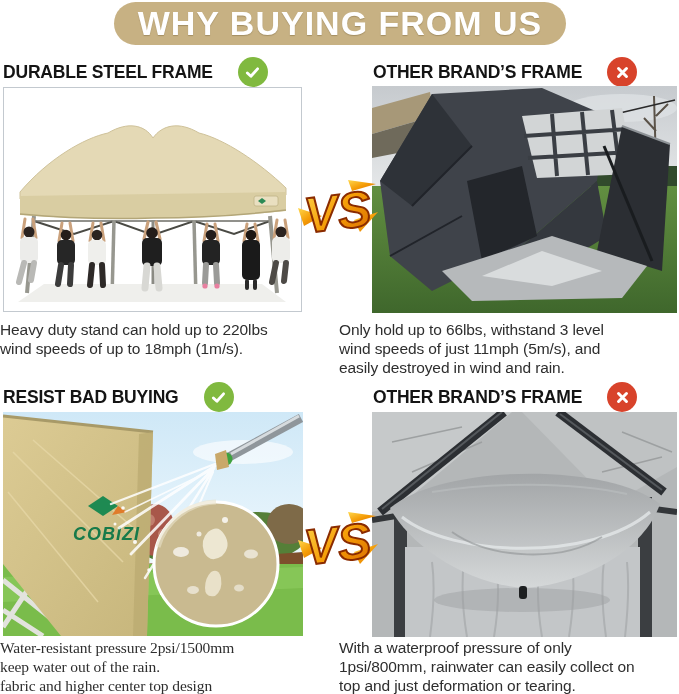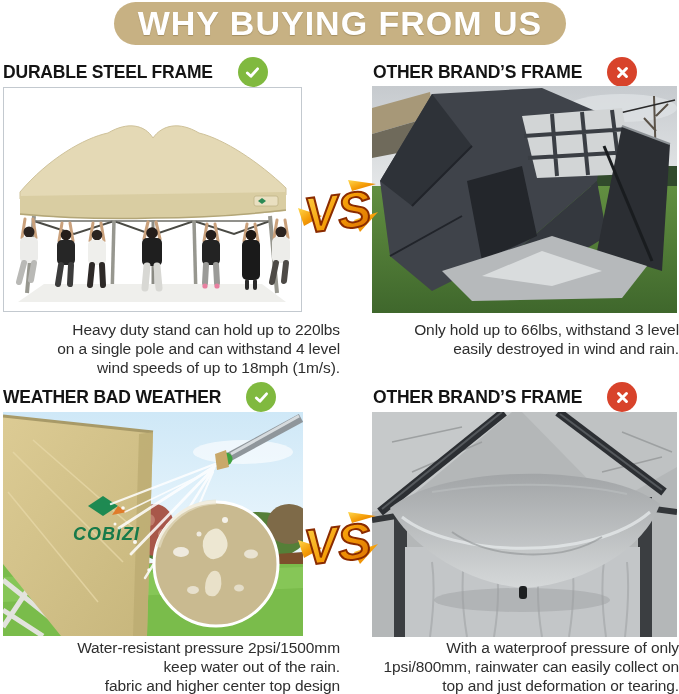--- a/index.html
+++ b/index.html
@@ -22,26 +22,26 @@
   .img svg{display:block;width:100%;height:100%;}
   #img-canopy{left:3px;top:87px;width:297px;height:223px;border:1px solid #c3c9cf;background:#fff;}
   #img-collapsed{left:372px;top:86px;width:305px;height:227px;}
   #img-spray{left:3px;top:412px;width:300px;height:224px;}
   #img-pooling{left:372px;top:412px;width:305px;height:225px;}
   
   .vs{position:absolute;width:80px;height:76px;z-index:5;}
   #vs1{left:298px;top:174px;}
   #vs2{left:298px;top:506px;}
   
-  .cap{position:absolute;width:340px;text-align:right;font-size:15.5px;line-height:19px;
+  .cap{position:absolute;width:340px;text-align:left;font-size:15.5px;line-height:19px;
        color:#2e2e2e;letter-spacing:-.1px;}
   .cap div{white-space:nowrap;}
   #cap-s1-left{left:0;top:320px;}
   #cap-s1-right{left:339px;top:320px;}
-  #cap-s2-left{left:0;top:638px;}
+  #cap-s2-left{left:0;top:638px;font-family:Liberation Serif, serif;}
   #cap-s2-right{left:339px;top:638px;}
   #hdr-s1-left{left:3px;top:56px;}
   #hdr-s1-right{left:373px;top:56px;}
   #hdr-s2-left{left:3px;top:381px;}
   #hdr-s2-right{left:373px;top:381px;}
 </style>
 </head>
 <body>
 
 <div id="canvas">
@@ -196,30 +196,30 @@
       </defs>
       <polygon points="0,34 24,42 6,52" fill="url(#gold1)"></polygon>
       <polygon points="56,46 80,38 62,58" fill="url(#gold1)"></polygon>
       <polygon points="50,6 78,10 54,17" fill="url(#gold1)"></polygon>
       <text x="40" y="55" text-anchor="middle" font-family="Liberation Sans, sans-serif" font-size="50" font-weight="900" font-style="italic" fill="url(#gold1)" stroke="#8a2b00" stroke-width="2" transform="rotate(-7 40 40)">VS</text>
     </svg>
   </div>
 
   <div class="cap" id="cap-s1-left">
     <div>Heavy duty stand can hold up to 220lbs</div>
-    <div>on a single pole and can withstand 4 level</div>
     <div>wind speeds of up to 18mph (1m/s).</div>
   </div>
   <div class="cap" id="cap-s1-right">
     <div>Only hold up to 66lbs, withstand 3 level</div>
+    <div>wind speeds of just 11mph (5m/s), and</div>
     <div>easily destroyed in wind and rain.</div>
   </div>
 
   <div class="hdr" id="hdr-s2-left">
-    <span class="lbl">WEATHER BAD WEATHER</span>
+    <span class="lbl">RESIST BAD BUYING</span>
     <span class="badge good">
       <svg viewBox="0 0 24 24">
           <path d="M5.5 12.6 L10 16.8 L18.4 7.4" stroke="#fff" stroke-width="3.6" fill="none" stroke-linecap="round" stroke-linejoin="round"></path>
         </svg>
     </span>
   </div>
   <div class="hdr" id="hdr-s2-right">
     <span class="lbl">OTHER BRAND’S FRAME</span>
     <span class="badge bad">
       <svg viewBox="0 0 24 24">

